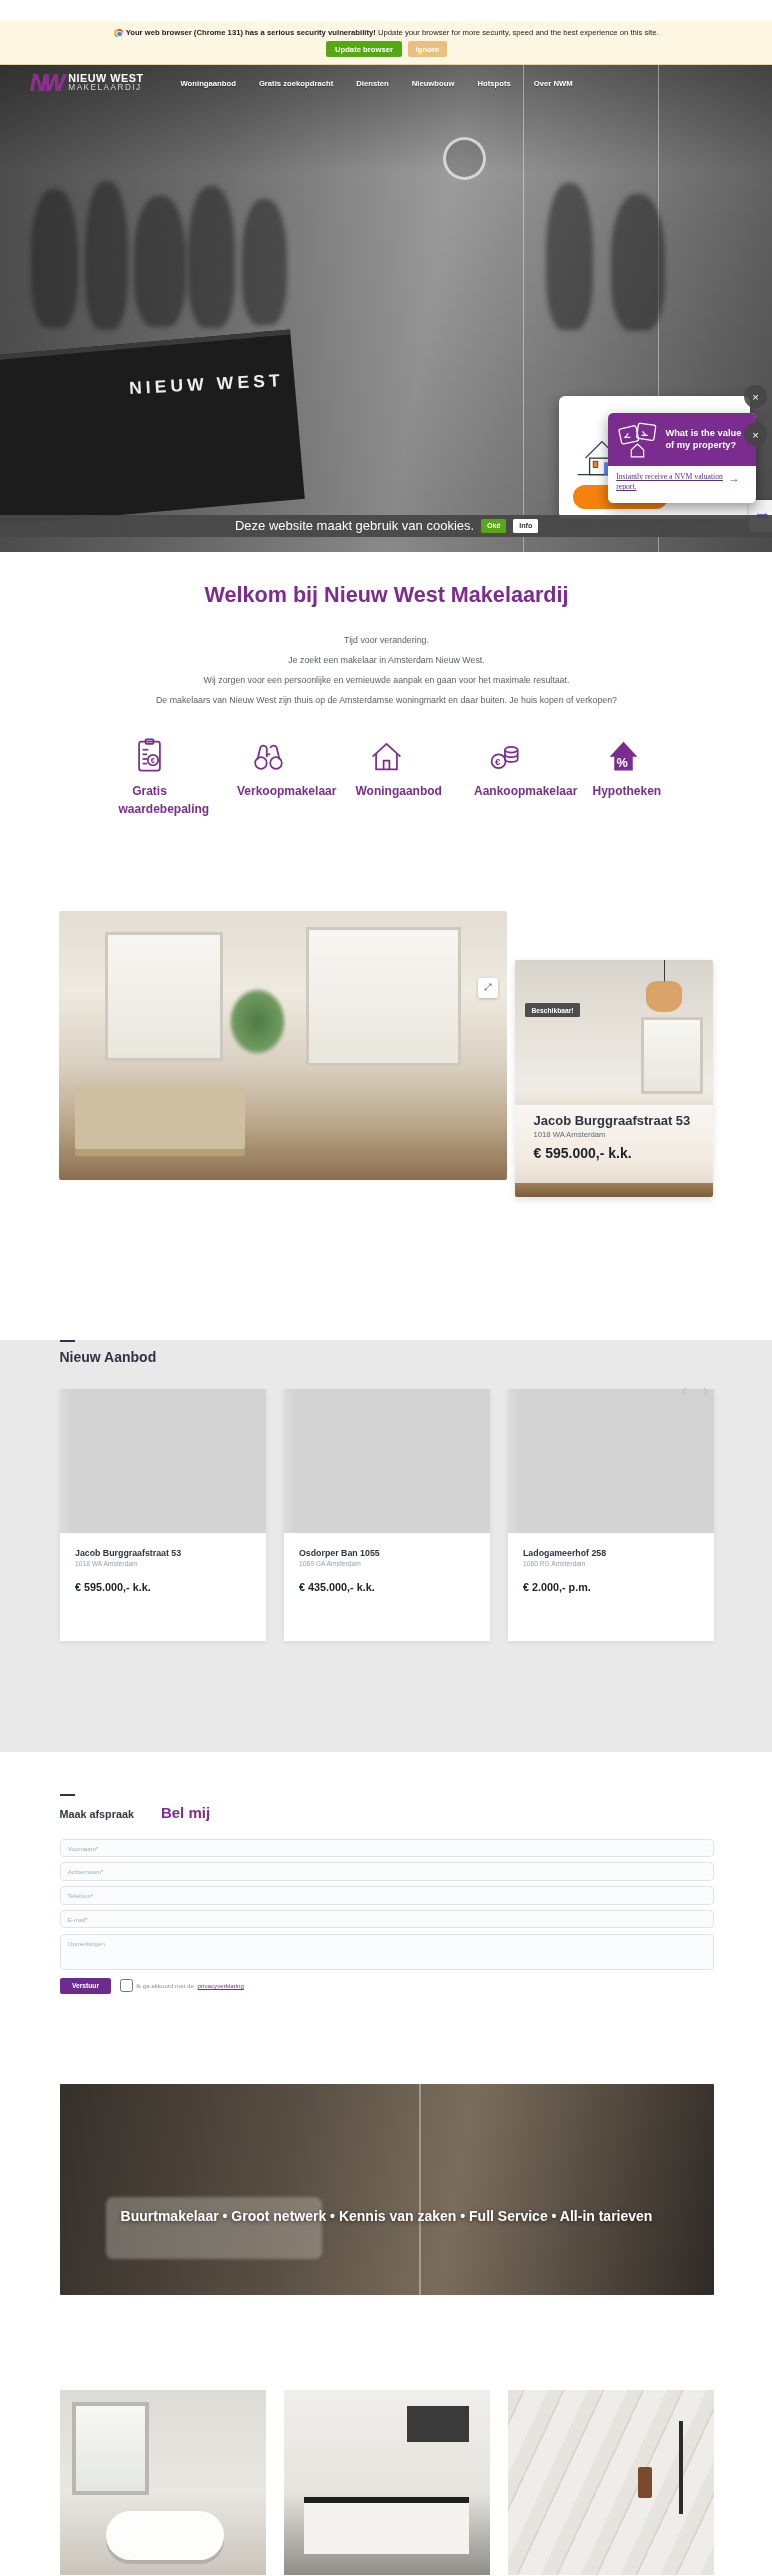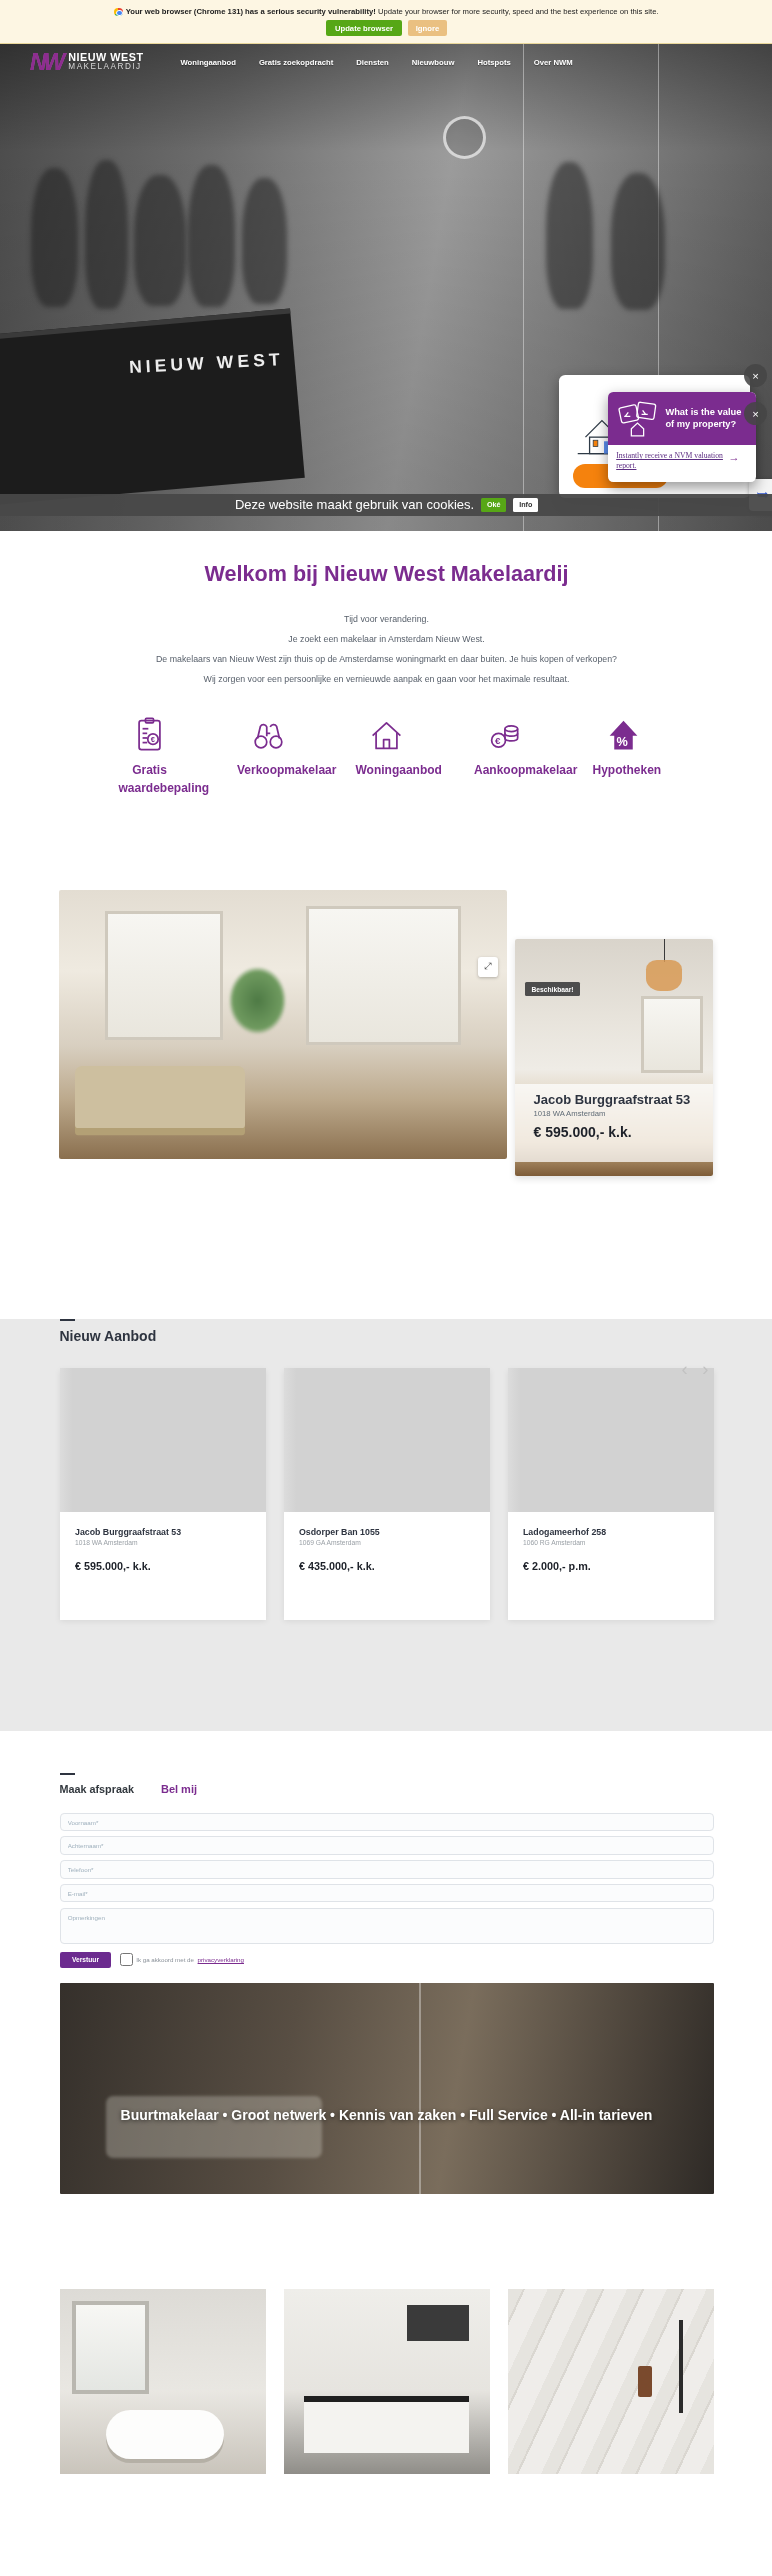--- a/index.html
+++ b/index.html
@@ -1,20 +1,20 @@
 <!DOCTYPE html>
 <html style="font-size:8.2px"><head>
 <meta charset="utf-8">
 <style>
   * { box-sizing: border-box; margin: 0; padding: 0; }
   html,body { width:773px; }
   body { font-family:"Liberation Sans", sans-serif; background:#fff; position:relative; }
 
   
-  .update-banner { height:44px; background:#fdf6e3; border-bottom:1px solid #e9d79a; text-align:center; padding-top:7.2px; }
+  .update-banner { height:44px; background:#fdf6e3; border-bottom:1px solid #e9d79a; text-align:center; padding-top:7.2px;margin-top:21px; }
   .update-banner .msg { font-size:7.7px; color:#222; }
   .update-banner .msg b { font-weight:bold; }
   .chrome-dot { display:inline-block; width:8.2px; height:8.2px; border-radius:50%; vertical-align:-1.5px; margin-right:3.1px;
     background: conic-gradient(#ea4335 0 33%, #4caf50 33% 66%, #fbbc05 66% 100%);
     position:relative; }
   .chrome-dot::after { content:""; position:absolute; left:2.1px; top:2.1px; width:4.1px; height:4.1px; border-radius:50%; background:#4285f4; border:0.8px solid #fff; }
   .banner-buttons { margin-top:4.1px; }
   .btn-update { background:#56a716; color:#fff; font-weight:bold; font-size:7.7px; border:none; border-radius:2.1px; padding:3.6px 9.3px; margin-right:5.2px; cursor:pointer; }
   .btn-ignore { background:#eac081; color:#fff; font-weight:bold; font-size:7.7px; border:none; border-radius:2.1px; padding:3.6px 8.2px; cursor:pointer; }
 
@@ -95,25 +95,25 @@
   .arrow { font-size:18.5px; color:#c2c2c2; line-height:1; cursor:pointer; }
   .cards { display:flex; gap:18px; margin-top:24px; }
   .listing-card { width:206px; height:252px; background:#fff; box-shadow:0 2.1px 6.2px rgba(0,0,0,.08); cursor:pointer; }
   .listing-img { height:144px; background:linear-gradient(90deg,#dcdcdc 0%,#d2d2d2 6%,#d2d2d2 100%); }
   .listing-body { padding:14.4px 15.5px; }
   .listing-addr { font-size:8.8px; font-weight:bold; color:#2e3440; }
   .listing-zip { font-size:6.7px; color:#9aa0a6; margin-top:2.6px; }
   .listing-price { font-size:10.8px; font-weight:bold; color:#1d2129; margin-top:13.4px; }
 
   
-  .contact { height:252px; }
+  .contact { height:332px; }
   .contact .container { padding-top:42px; }
   .tabs { display:flex; gap:27px; align-items:baseline; margin-top:8.2px; }
   .tab-primary { font-size:10.8px; font-weight:bold; color:#32383e; cursor:pointer; }
-  .tab-secondary { font-size:11px; font-weight:bold; color:#7b2c8f; cursor:pointer; }
+  .tab-secondary { font-size:15px; font-weight:bold; color:#7b2c8f; cursor:pointer; }
   .form { margin-top:17.5px; }
   .form input[type=text] { display:block; width:100%; height:18.5px; border:0.5px solid #dfe3e8; border-radius:4.1px; margin-bottom:5.2px; padding:0 7.2px; font-size:6.2px; color:#4a5560; background:#fbfcfd; font-family:"Liberation Sans",sans-serif; }
   .form textarea { display:block; width:100%; height:36px; border:0.5px solid #dfe3e8; border-radius:4.1px; margin-bottom:8.2px; padding:5.2px 7.2px; font-size:6.2px; color:#4a5560; background:#fbfcfd; resize:none; font-family:"Liberation Sans",sans-serif; }
   .form ::placeholder { color:#9fb0bd; }
   .submit-row { display:flex; align-items:center; gap:8.2px; }
   .btn-submit { background:#6c2b8f; color:#fff; font-size:6.7px; font-weight:bold; border:none; border-radius:2.1px; padding:4.6px 12.4px; cursor:pointer; }
   .consent { font-size:6.2px; color:#8a9199; display:flex; align-items:center; gap:3.6px; }
   .consent a { color:#7b2c8f; text-decoration:underline; cursor:pointer; }
 
   
@@ -234,22 +234,22 @@
     <span class="cookie-text">Deze website maakt gebruik van cookies.</span>
     <button class="cookie-ok">Oké</button>
     <button class="cookie-info">Info</button>
   </div>
 </div>
 
 <div class="welcome">
   <h1>Welkom bij Nieuw West Makelaardij</h1>
   <p>Tijd voor verandering.</p>
   <p>Je zoekt een makelaar in Amsterdam Nieuw West.</p>
+  <p>Wij zorgen voor een persoonlijke en vernieuwde aanpak en gaan voor het maximale resultaat.</p>
   <p>De makelaars van Nieuw West zijn thuis op de Amsterdamse woningmarkt en daar buiten. Je huis kopen of verkopen?</p>
-  <p>Wij zorgen voor een persoonlijke en vernieuwde aanpak en gaan voor het maximale resultaat.</p>
 
   <div class="features">
     <div class="feature">
       <span>
         <svg width="37" height="37" viewBox="0 0 64 64" stroke="#7b2c8f" stroke-width="3" fill="none">
           <rect x="14" y="8" width="36" height="50" rx="4"></rect>
             <rect x="25" y="4" width="14" height="8" rx="2"></rect>
           <line x1="20" y1="22" x2="30" y2="22"></line>
             <line x1="20" y1="30" x2="28" y2="30"></line>
             <line x1="20" y1="38" x2="28" y2="38"></line>

